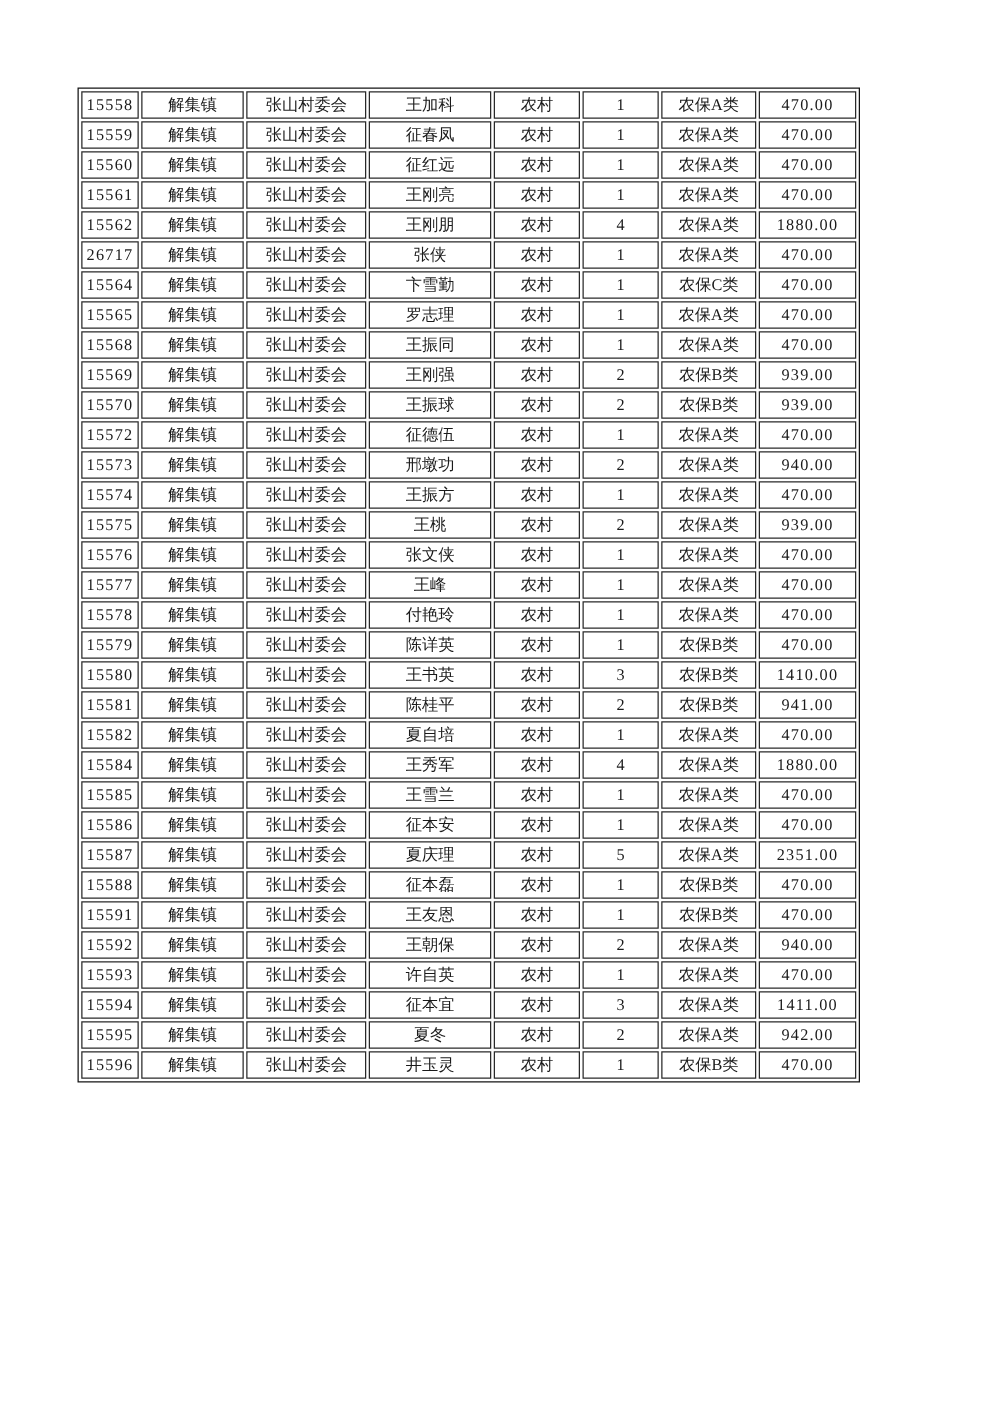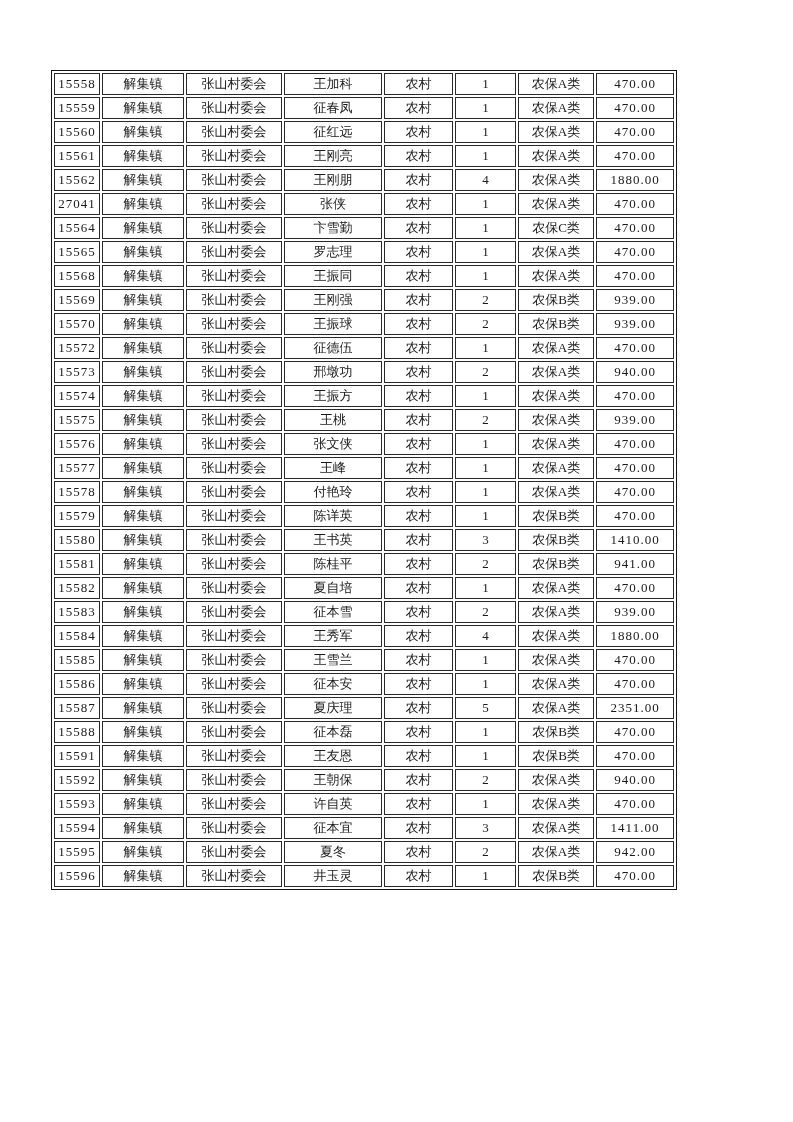--- a/index.html
+++ b/index.html
@@ -11,21 +11,21 @@
     position: relative;
     width: 793px;
     height: 1122px;
     background: #ffffff;
     overflow: hidden;
     font-family: "Liberation Serif", "DejaVu Serif", serif;
     color: #1a1a1a;
   }
   .table-wrap {
     position: absolute;
-    left: 51px;
+    left: 62px;
     top: 70px;
   }
   table.roster {
     border-collapse: separate;
     border-spacing: 2px;
     border: 1px solid #141414;
     background: #ffffff;
     table-layout: fixed;
   }
   table.roster td {
@@ -113,21 +113,21 @@
             <td class="c0">15562</td>
             <td class="c1">解集镇</td>
             <td class="c2">张山村委会</td>
             <td class="c3">王刚朋</td>
             <td class="c4">农村</td>
             <td class="c5">4</td>
             <td class="c6">农保A类</td>
             <td class="c7">1880.00</td>
           </tr>
           <tr>
-            <td class="c0">27041</td>
+            <td class="c0">26717</td>
             <td class="c1">解集镇</td>
             <td class="c2">张山村委会</td>
             <td class="c3">张侠</td>
             <td class="c4">农村</td>
             <td class="c5">1</td>
             <td class="c6">农保A类</td>
             <td class="c7">470.00</td>
           </tr>
           <tr>
             <td class="c0">15564</td>
@@ -281,30 +281,20 @@
           </tr>
           <tr>
             <td class="c0">15582</td>
             <td class="c1">解集镇</td>
             <td class="c2">张山村委会</td>
             <td class="c3">夏自培</td>
             <td class="c4">农村</td>
             <td class="c5">1</td>
             <td class="c6">农保A类</td>
             <td class="c7">470.00</td>
-          </tr>
-          <tr>
-            <td class="c0">15583</td>
-            <td class="c1">解集镇</td>
-            <td class="c2">张山村委会</td>
-            <td class="c3">征本雪</td>
-            <td class="c4">农村</td>
-            <td class="c5">2</td>
-            <td class="c6">农保A类</td>
-            <td class="c7">939.00</td>
           </tr>
           <tr>
             <td class="c0">15584</td>
             <td class="c1">解集镇</td>
             <td class="c2">张山村委会</td>
             <td class="c3">王秀军</td>
             <td class="c4">农村</td>
             <td class="c5">4</td>
             <td class="c6">农保A类</td>
             <td class="c7">1880.00</td>

